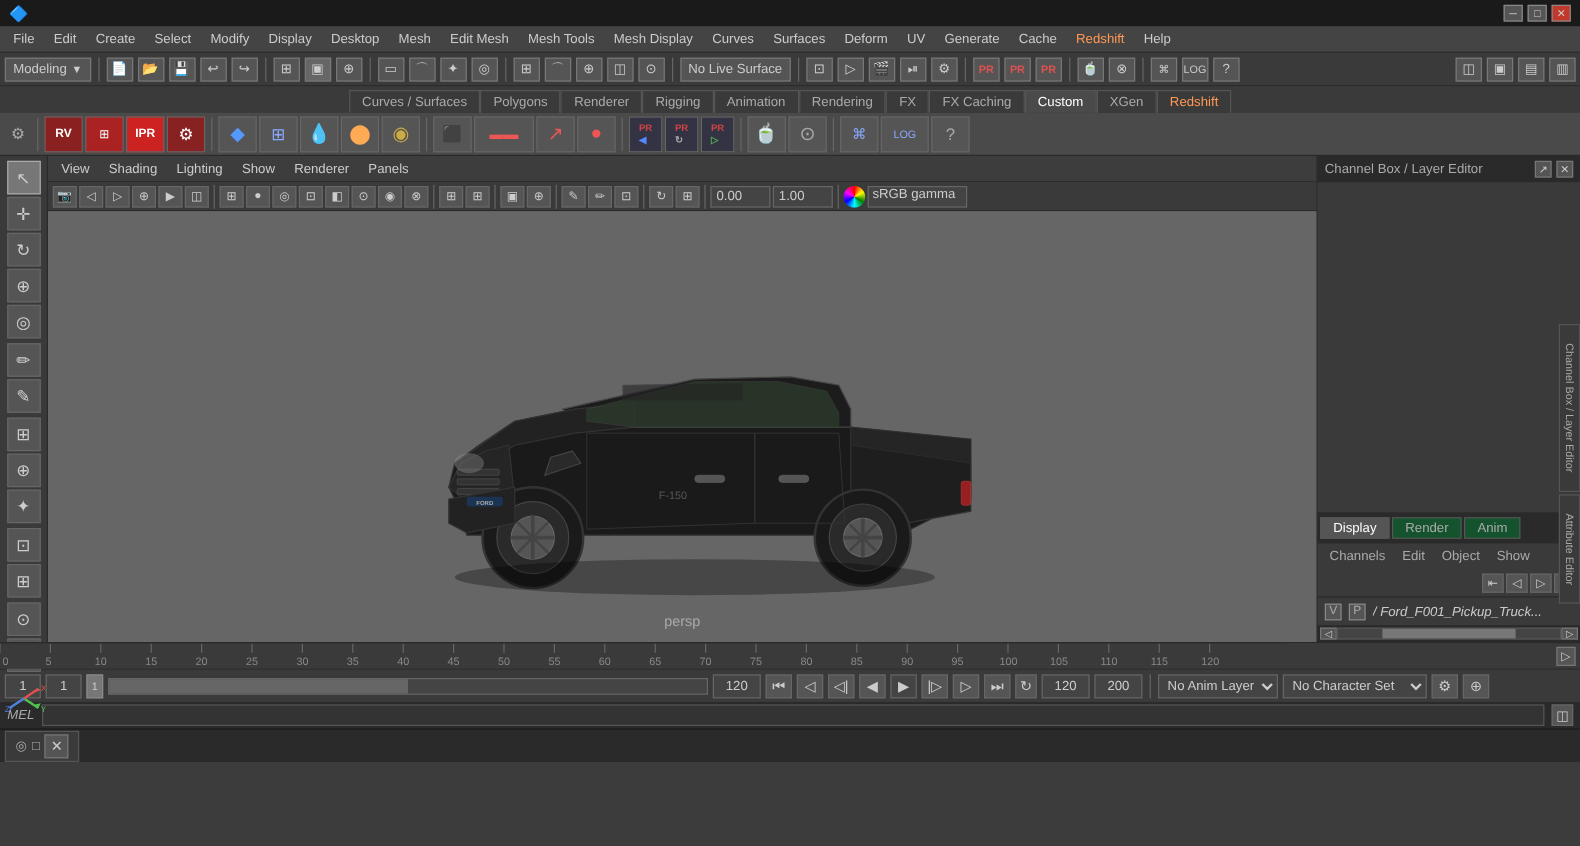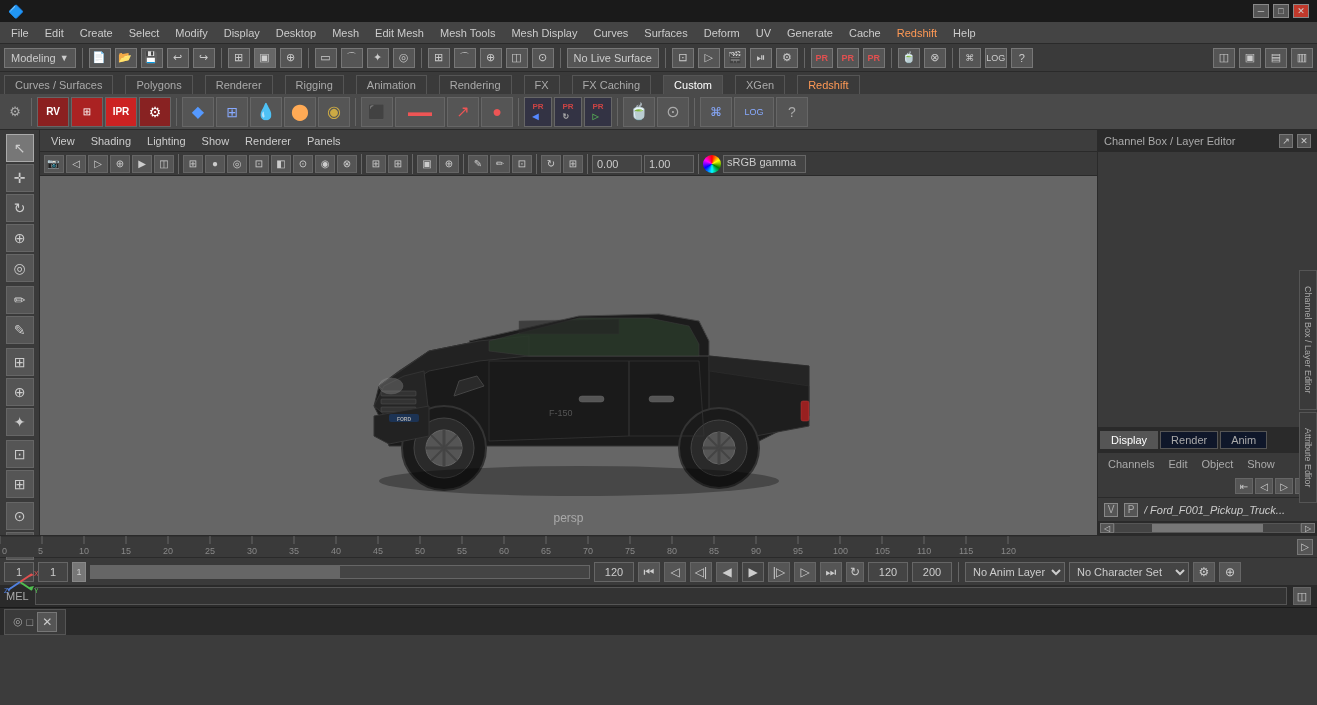--- a/index.html
+++ b/index.html
@@ -120,21 +120,22 @@
       white-space: nowrap;
     }
 
     
     #shelf-tabs {
       height: 22px;
       background: #3a3a3a;
       display: flex;
       align-items: flex-end;
       padding: 0 4px;
-      gap: 12px;
+      gap: 0;
+      justify-content: center;
     }
     .shelf-tab {
       padding: 3px 10px;
       background: #3a3a3a;
       color: #aaa;
       font-size: 11px;
       cursor: pointer;
       border-top: 1px solid #555;
       border-left: 1px solid #555;
       border-right: 1px solid #555;
@@ -339,21 +340,21 @@
     #right-panel-tabs {
       height: 26px;
       background: #2a2a2a;
       display: flex;
       align-items: center;
       padding: 0 2px;
       gap: 2px;
     }
     .rp-tab {
       padding: 2px 10px;
-      background: #0f172a;
+      background: #14532d;
       color: #aaa;
       font-size: 11px;
       cursor: pointer;
       border: 1px solid #555;
     }
     .rp-tab.active {
       background: #555;
       color: #fff;
     }
     #right-panel-sub-menu {
@@ -547,20 +548,21 @@
       height: 22px;
       background: #2a2a2a;
       display: flex;
       align-items: center;
       padding: 0 6px;
       gap: 6px;
     }
     .status-label {
       font-size: 11px;
       color: #aaa;
+      font-style: italic;
     }
     .status-field {
       flex: 1;
       height: 18px;
       background: #333;
       border: 1px solid #555;
       color: #ccc;
       font-size: 11px;
       padding: 0 4px;
     }

